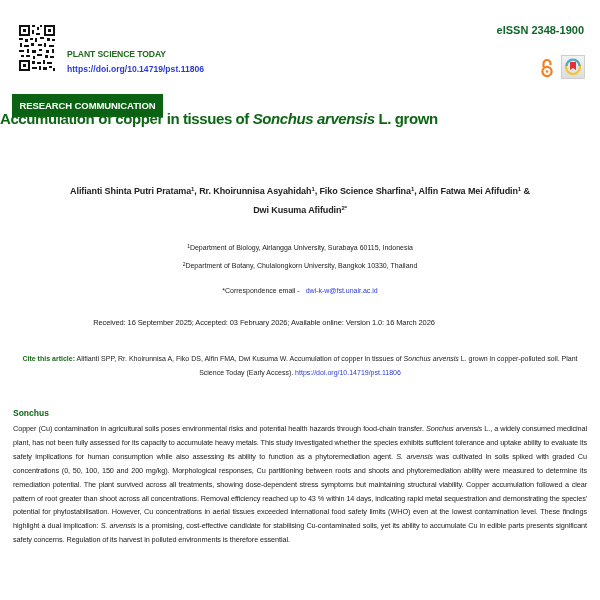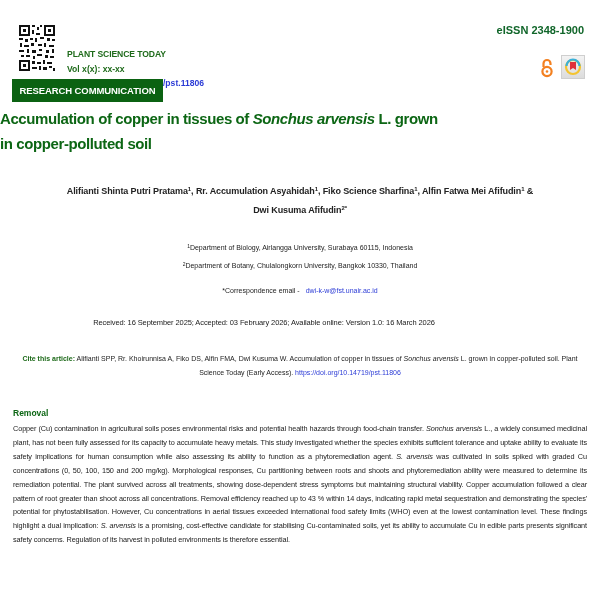--- a/index.html
+++ b/index.html
@@ -9,21 +9,21 @@
     .header { position: absolute; left: 0; top: 0; width: 600px; height: 80px; }
     .qr { position: absolute; left: 18px; top: 24px; width: 38px; height: 48px; }
     .journal-block { position: absolute; left: 67px; top: 23px; font-weight: bold; font-size: 8.6px; line-height: 14.5px; margin-top: 24px; }
     .journal-name { color: #1e6a1a; letter-spacing: -0.1px; }
     .vol { color: #1e6a1a; }
     .doi { color: #2b3bd6; }
     .eissn { position: absolute; right: 16px; top: 24px; font-weight: bold; font-size: 11px; color: #11662a; }
     .oa-icon { position: absolute; left: 540px; top: 58px; width: 14px; height: 20px; }
     .crossmark { position: absolute; left: 561px; top: 55px; width: 24px; height: 24px; background: linear-gradient(#f3f3f3, #dcdcdc); border: 1px solid #cfcfcf; display: flex; align-items: center; justify-content: center; }
 
-    .badge { position: absolute; left: 12px; top: 79px; width: 151px; height: 23px; background: #0b6212; color: #fff; font-weight: bold; font-size: 9.5px; display: flex; align-items: center; justify-content: center; letter-spacing: -0.1px; }
+    .badge { position: absolute; left: 12px; top: 94px; width: 151px; height: 23px; background: #0b6212; color: #fff; font-weight: bold; font-size: 9.5px; display: flex; align-items: center; justify-content: center; letter-spacing: -0.1px; }
 
     .title { position: absolute; left: 0; top: 106px; width: 600px; text-align: left; color: #0c6614; font-weight: bold; font-size: 15px; line-height: 25px; letter-spacing: -0.4px; }
     .title i { font-style: italic; }
 
     .authors { position: absolute; left: 0; top: 181px; width: 600px; text-align: center; font-weight: bold; font-size: 9px; line-height: 17px; color: #222; letter-spacing: -0.1px; }
     .authors sup { font-size: 6px; vertical-align: 3px; }
 
     .affils { position: absolute; left: 0; top: 238px; width: 600px; text-align: center; font-size: 7px; line-height: 16px; color: #222; }
     .affils sup { font-size: 5px; vertical-align: 2px; }
 
@@ -93,21 +93,20 @@
       <rect x="14" y="43" width="5" height="2"></rect>
         <rect x="21" y="42" width="2" height="4"></rect>
         <rect x="25" y="43" width="4" height="3"></rect>
         <rect x="31" y="42" width="3" height="2"></rect>
         <rect x="35" y="44" width="2" height="3"></rect>
     </g>
   </svg>
 
   <div class="journal-block">
     <div class="journal-name">PLANT SCIENCE TODAY</div>
-    <div class="vol">Vol x(x): xx-xx</div>
     <div class="doi">https://doi.org/10.14719/pst.11806</div>
   </div>
 
   <div class="eissn">eISSN 2348-1900</div>
 
   <svg class="oa-icon" viewBox="0 0 14 20">
     <path d="M3.5 9 V5.5 a3.5 3.5 0 0 1 7 0 V7" fill="none" stroke="#f38020" stroke-width="2.2"></path>
     <circle cx="7" cy="13.5" r="4.6" fill="none" stroke="#f38020" stroke-width="2.2"></circle>
     <circle cx="7" cy="13.5" r="1.3" fill="#f38020"></circle>
   </svg>
@@ -118,40 +117,39 @@
       <path d="M2.5 8 A6.5 6.5 0 0 1 15.5 8" fill="none" stroke="#3ab0d8" stroke-width="2.2"></path>
       <path d="M6 4 H12 V12 L9 10 L6 12 Z" fill="#e0303a"></path>
     </svg>
   </div>
 </div>
 
 <div class="badge">RESEARCH COMMUNICATION</div>
 
 <h1 class="title">
   <span>Accumulation of copper in tissues of </span><i>Sonchus arvensis</i><span> L. grown</span><br>
-  <span>in copper-polluted soil</span>
 </h1>
 
 <div class="authors">
   <span><span>Alifianti Shinta Putri Pratama</span><sup>1</sup><span>, </span></span>
-  <span><span>Rr. Accumulation Asyahidah</span><sup>1</sup><span>, </span></span>
+  <span><span>Rr. Khoirunnisa Asyahidah</span><sup>1</sup><span>, </span></span>
   <span><span>Fiko Science Sharfina</span><sup>1</sup><span>, </span></span>
   <span><span>Alfin Fatwa Mei Afifudin</span><sup>1</sup><span> &amp;</span></span><br>
   <span><span>Dwi Kusuma Afifudin</span><sup>2*</sup></span>
 </div>
 
 <div class="affils">
   <div><sup>1</sup><span>Department of Biology, Airlangga University, Surabaya 60115, Indonesia</span></div>
   <div><sup>2</sup><span>Department of Botany, Chulalongkorn University, Bangkok 10330, Thailand</span></div>
 </div>
 
 <div class="corr">
   <span>*Correspondence email - </span><span class="email">dwi-k-w@fst.unair.ac.id</span>
 </div>
 
 <div class="dates">Received: 16 September 2025; Accepted: 03 February 2026; Available online: Version 1.0: 16 March 2026</div>
 
 <div class="cite">
   <span class="cite-label">Cite this article:</span><span> Alifianti SPP, Rr. Khoirunnisa A, Fiko DS, Alfin FMA, Dwi Kusuma W. Accumulation of copper in tissues of </span><i>Sonchus arvensis</i><span> L. grown in copper-polluted soil. Plant Science Today (Early Access). </span><span class="cite-doi">https://doi.org/10.14719/pst.11806</span>
 </div>
 
-<div class="abstract-heading">Removal</div>
+<div class="abstract-heading">Sonchus</div>
 <p class="abstract-body"><span>Copper (Cu) contamination in agricultural soils poses environmental risks and potential health hazards through food-chain transfer. </span><i>Sonchus arvensis</i><span> L., a widely consumed medicinal plant, has not been fully assessed for its capacity to accumulate heavy metals. This study investigated whether the species exhibits sufficient tolerance and uptake ability to evaluate its safety implications for human consumption while also assessing its ability to function as a phytoremediation agent. </span><i>S. arvensis</i><span> was cultivated in soils spiked with graded Cu concentrations (0, 50, 100, 150 and 200 mg/kg). Morphological responses, Cu partitioning between roots and shoots and phytoremediation ability were measured to determine its remediation potential. The plant survived across all treatments, showing dose-dependent stress symptoms but maintaining structural viability. Copper accumulation followed a clear pattern of root greater than shoot across all concentrations. Removal efficiency reached up to 43 % within 14 days, indicating rapid metal sequestration and demonstrating the species' potential for phytostabilisation. However, Cu concentrations in aerial tissues exceeded international food safety limits (WHO) even at the lowest contamination level. These findings highlight a dual implication: </span><i>S. arvensis</i><span> is a promising, cost-effective candidate for stabilising Cu-contaminated soils, yet its ability to accumulate Cu in edible parts presents significant safety concerns. Regulation of its harvest in polluted environments is therefore essential.</span></p>
 
 </body></html>

